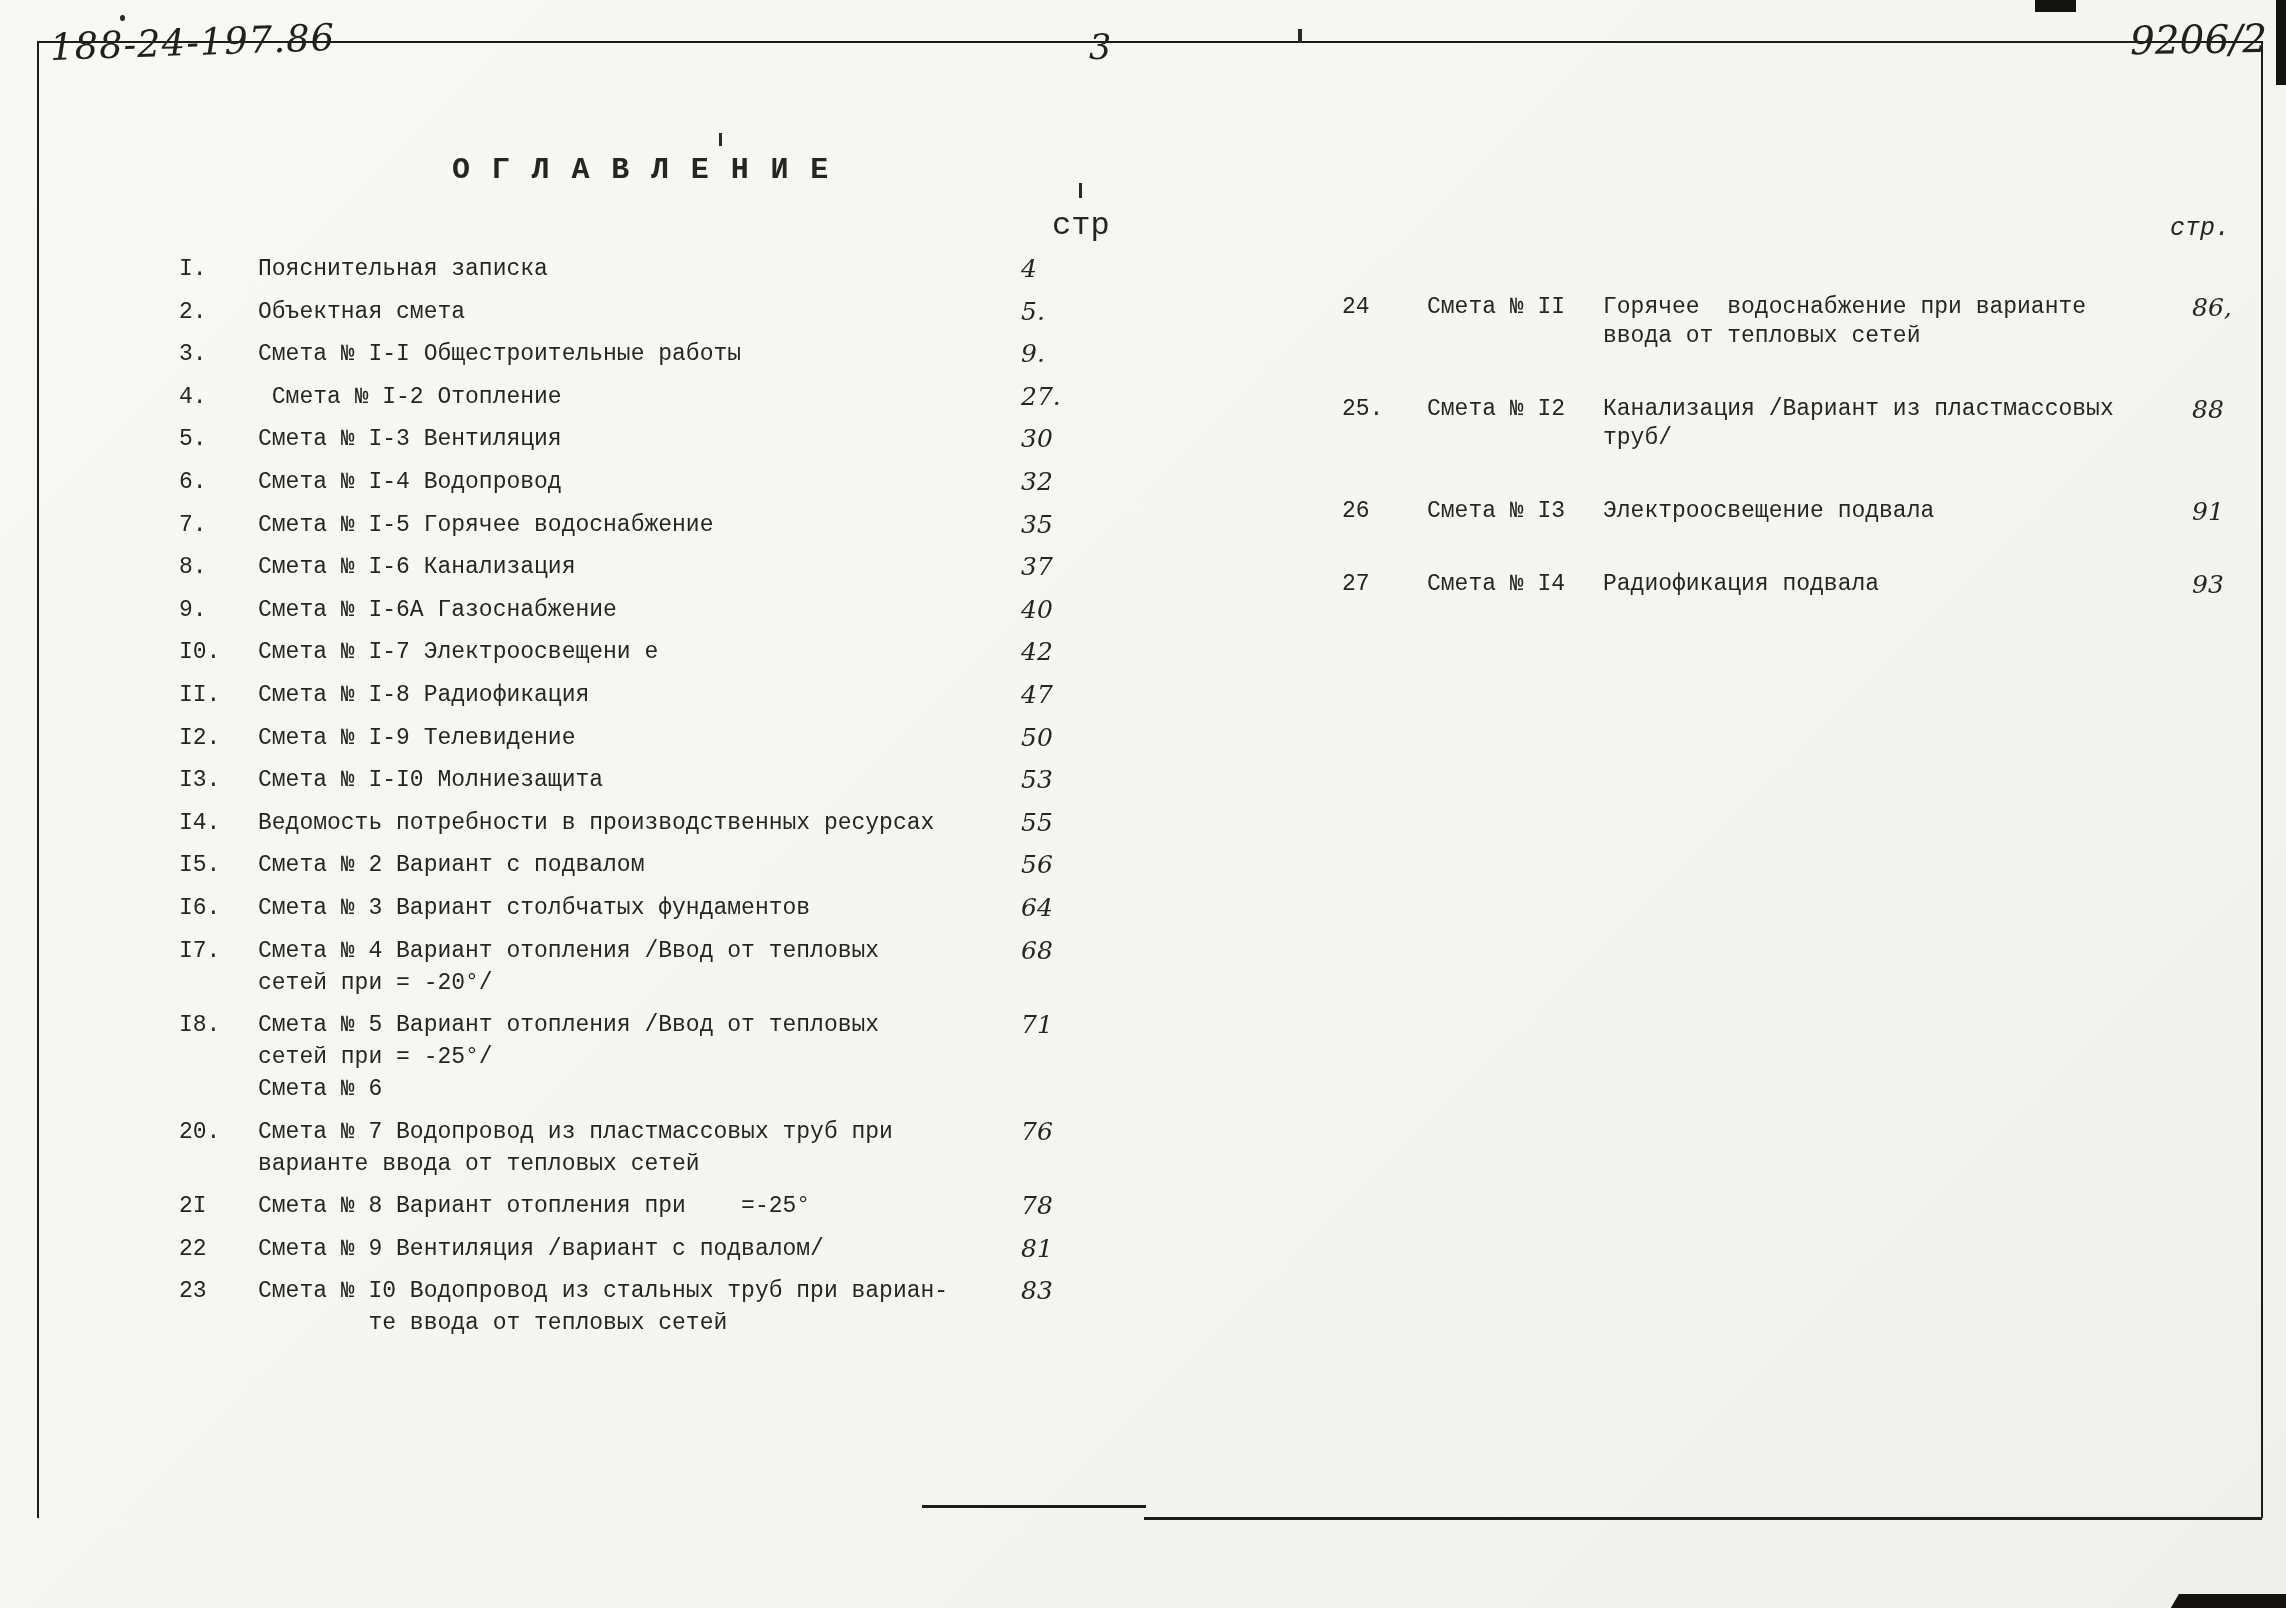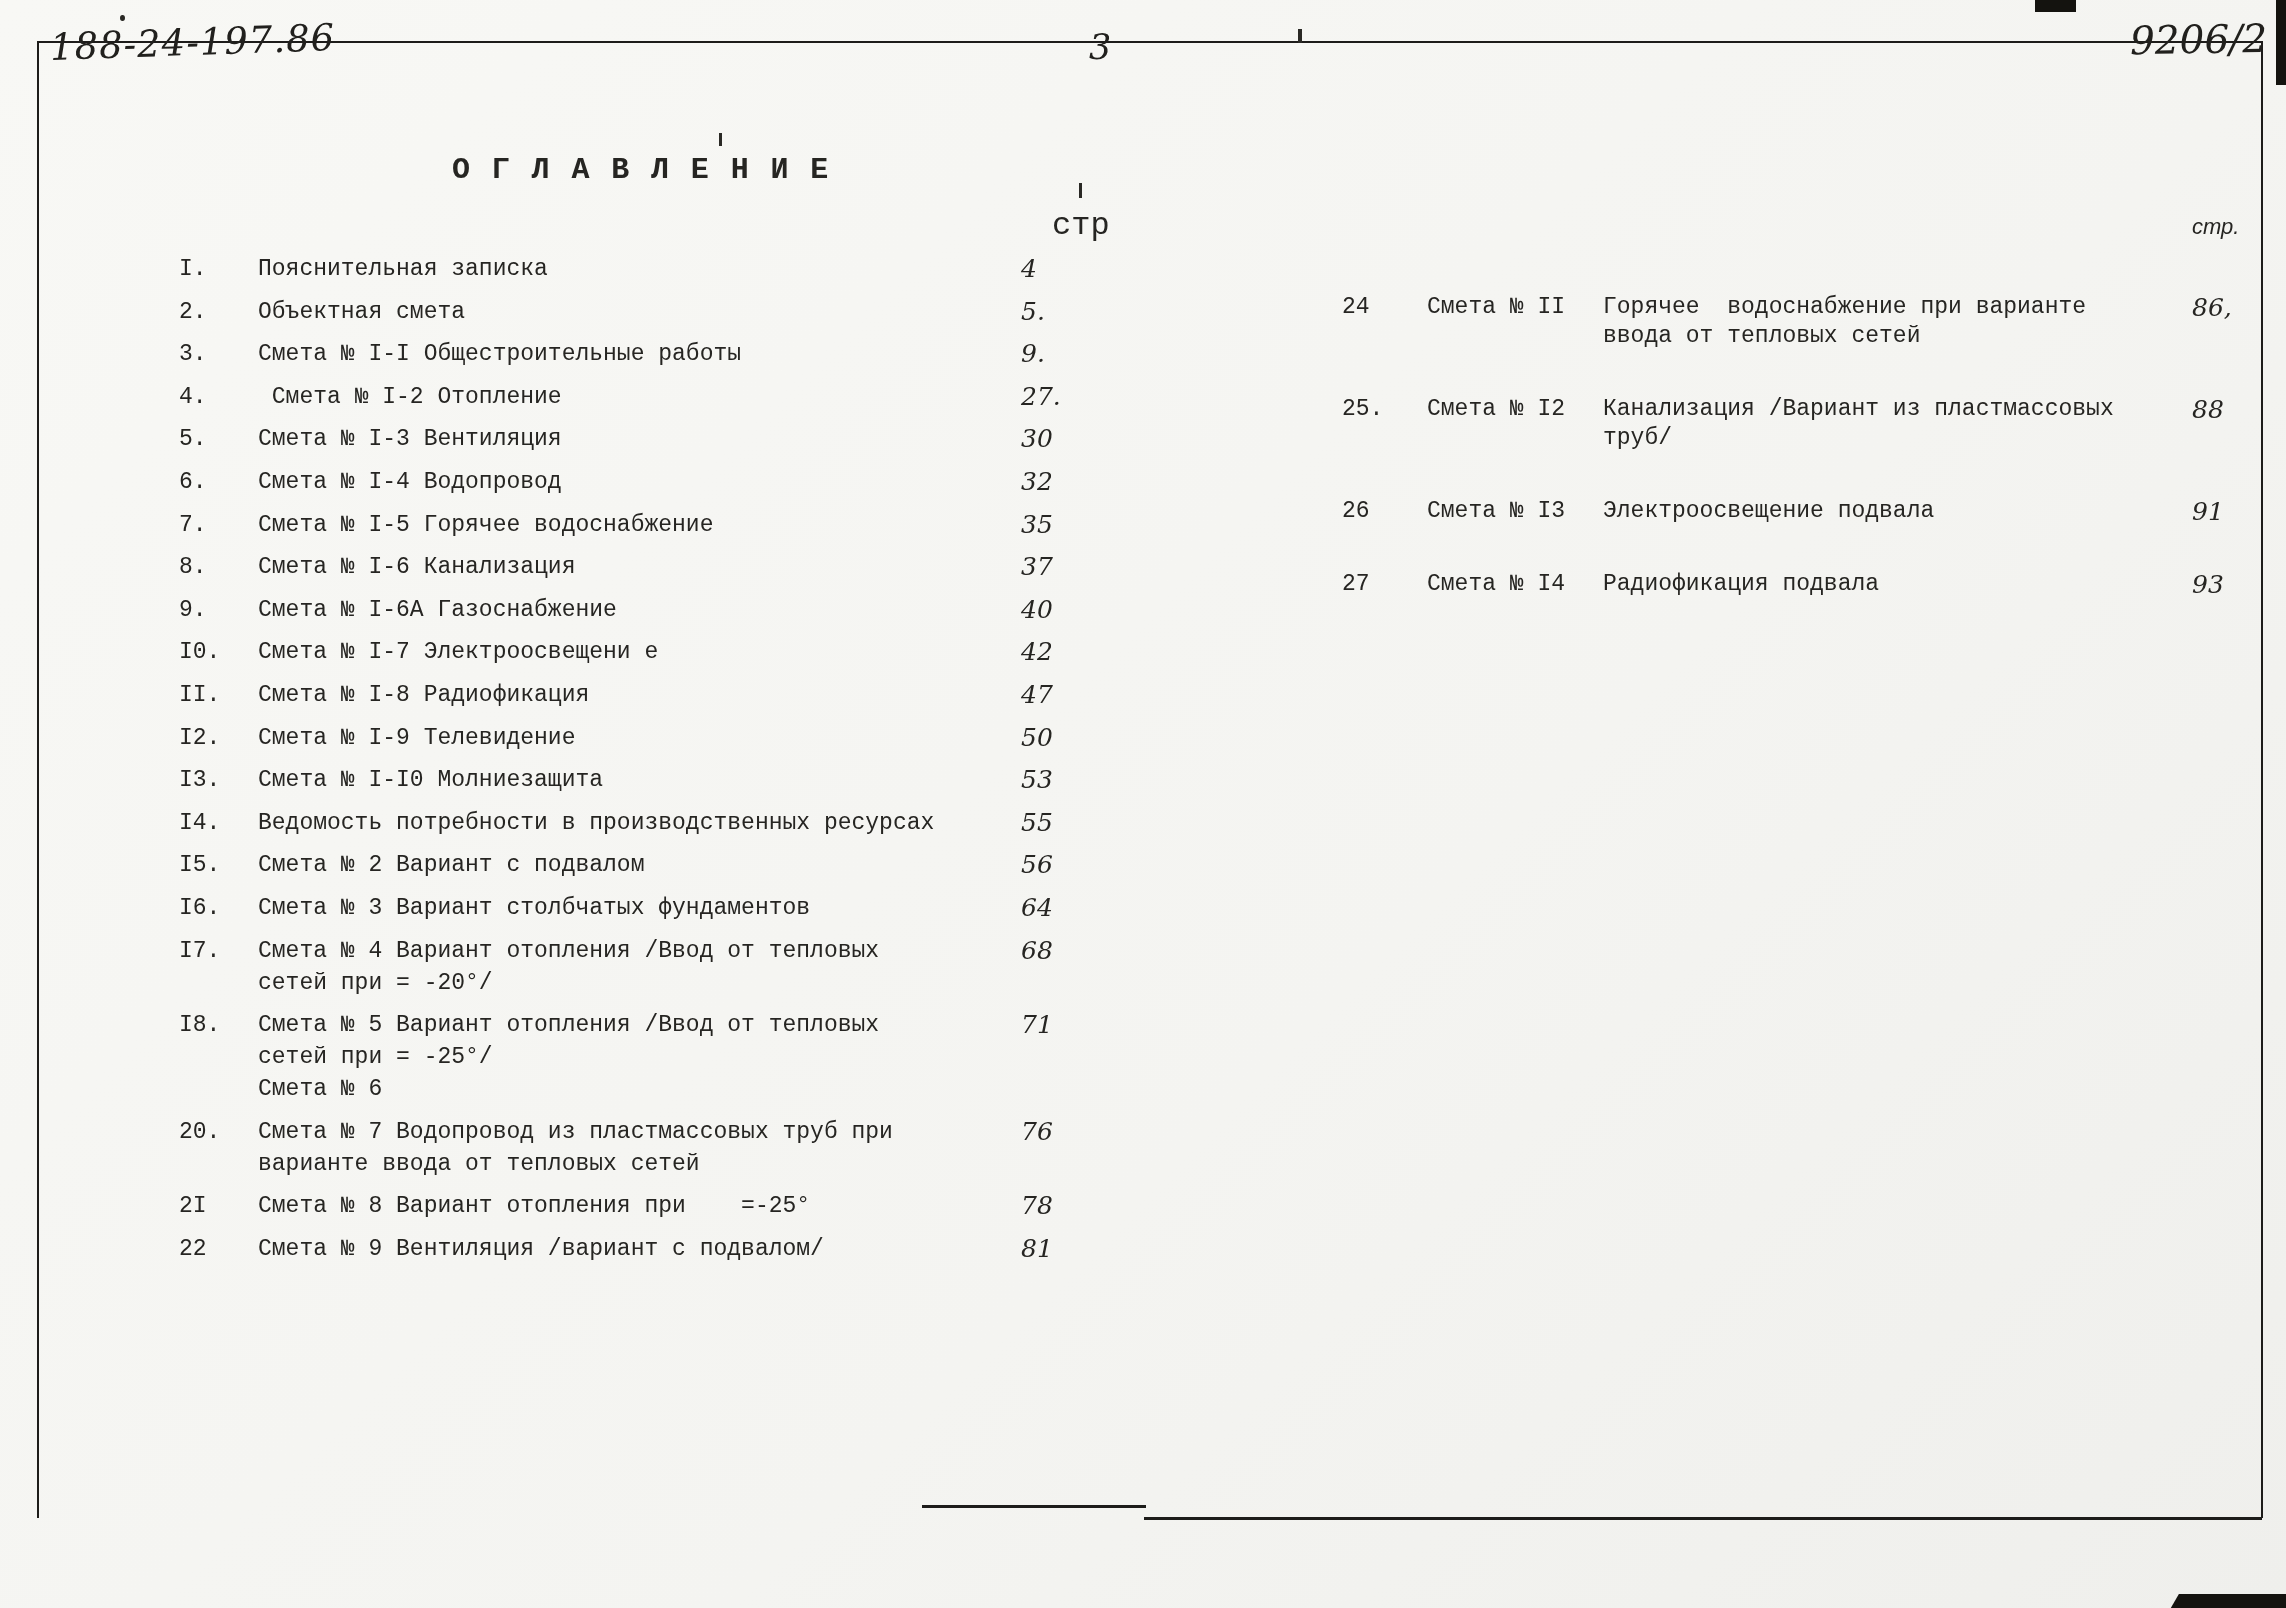--- a/index.html
+++ b/index.html
@@ -94,24 +94,23 @@
   .col-header-left {
     position: absolute;
     left: 1052px;
     top: 207px;
     font-size: 32px;
   }
   .col-header-right {
     position: absolute;
     left: 2170px;
     top: 214px;
-    font-family: Liberation Sans, sans-serif;
+    font-family: Liberation Mono, monospace;
     font-style: italic;
-    font-size: 22px;
-    margin-left: 22px;
+    font-size: 25px;
   }
 
   
   .left-col {
     position: absolute;
     left: 179px;
     top: 253px;
     width: 961px;
   }
   .left-col .row {
@@ -295,20 +294,26 @@
     <span class="title">Смета № 8 Вариант отопления при    =-25°</span>
     <span class="page">78</span>
   </div>
 
   <div class="row">
     <span class="num">22</span>
     <span class="title">Смета № 9 Вентиляция /вариант с подвалом/</span>
     <span class="page">81</span>
   </div>
 
+  <div class="row">
+    <span class="num">23</span>
+    <span class="title">Смета № I0 Водопровод из стальных труб при вариан-
+        те ввода от тепловых сетей</span>
+    <span class="page">83</span>
+  </div>
 </div>
 
 <div class="right-col">
   <div class="row">
     <span class="num">24</span>
     <span class="label">Смета № II</span>
     <span class="title">Горячее  водоснабжение при варианте
 ввода от тепловых сетей</span>
     <span class="page">86,</span>
   </div>

